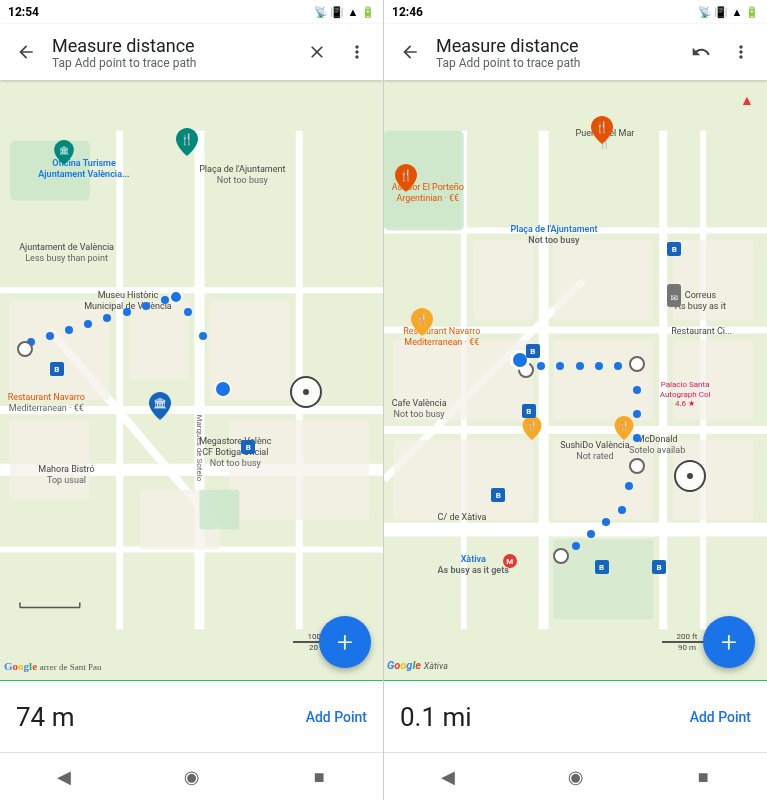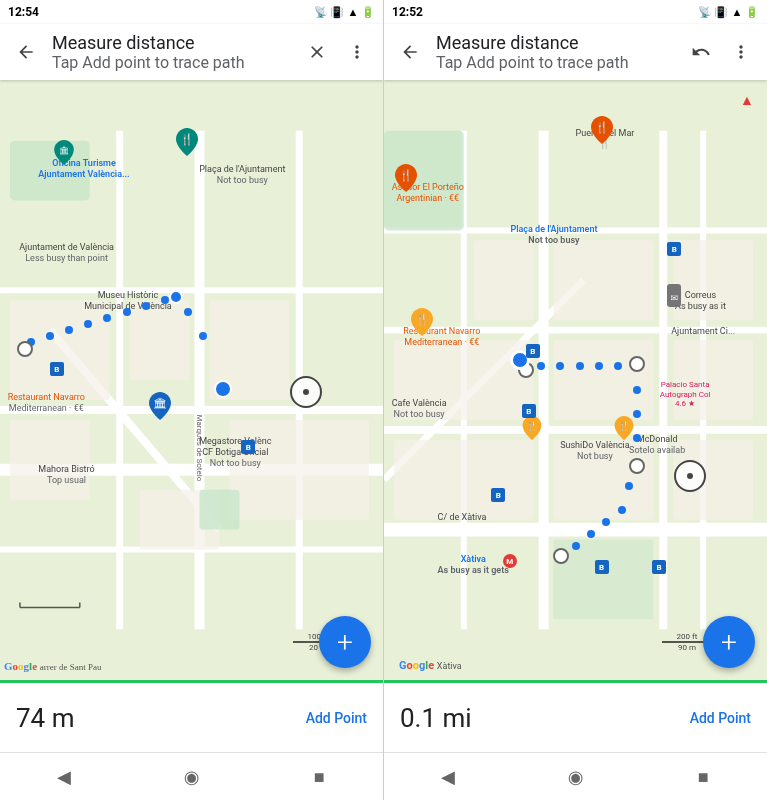--- a/index.html
+++ b/index.html
@@ -54,21 +54,21 @@
       box-shadow: 0 1px 3px rgba(0,0,0,0.2);
       z-index: 10;
     }
     .header-icon-btn {
       width: 36px; height: 36px;
       display: flex; align-items: center; justify-content: center;
       cursor: pointer; border-radius: 50%;
     }
     .header-title-group { flex: 1; display: flex; flex-direction: column; }
     .header-title { font-size: 18px; font-weight: 400; color: #202124; }
-    .header-subtitle { font-size: 16px; color: #5f6368; }
+    .header-subtitle { font-size: 12px; color: #5f6368; }
     .header-right { display: flex; align-items: center; gap: 4px; }
 
     
     .map-area {
       flex: 1;
       position: relative;
       overflow: hidden;
       background: #e8f0d8;
     }
 
@@ -162,21 +162,21 @@
     }
 
     
     .bottom-bar {
       background: #fff;
       height: 72px;
       display: flex;
       align-items: center;
       justify-content: space-between;
       padding: 0 16px;
-      border-top: 3px solid #22c55e;
+      border-top: 1px solid #22c55e;
     }
     .distance-text {
       font-size: 26px;
       font-weight: 400;
       color: #202124;
     }
     .add-point-btn {
       font-size: 14px;
       font-weight: 500;
       color: #1a73e8;
@@ -365,21 +365,21 @@
     <div class="nav-bar">
       <div class="nav-btn">◀</div>
       <div class="nav-btn">◉</div>
       <div class="nav-btn">■</div>
     </div>
   </div>
 
   <div class="screen">
 
     <div class="status-bar">
-      <span class="status-time">12:52</span>
+      <span class="status-time">12:46</span>
       <div class="status-icons">
         <span class="status-icon">📡</span>
         <span class="status-icon">📳</span>
         <span class="status-icon">▲</span>
         <span class="status-icon">🔋</span>
       </div>
     </div>
 
     <div class="header">
       <div class="header-icon-btn">
@@ -435,23 +435,23 @@
       </svg>
 
       <div class="compass">▲</div>
 
       <div class="map-label dark" style="top:8%;left:50%;">Puerta del Mar<br><span style="color:#e65100">🍴</span></div>
       <div class="map-label restaurant" style="top:17%;left:2%;">Asador El Porteño<br>Argentinian · €€</div>
       <div class="map-label blue" style="top:24%;left:33%;">Plaça de l'Ajuntament<br><span style="color:#5f6368">Not too busy</span></div>
       <div class="map-label restaurant" style="top:41%;left:5%;">Restaurant Navarro<br>Mediterranean · €€</div>
       <div class="map-label dark" style="top:53%;left:2%;">Cafe València<br><span style="color:#5f6368">Not too busy</span></div>
       <div class="map-label dark" style="top:35%;left:76%;">Correus<br>As busy as it</div>
-      <div class="map-label dark" style="top:41%;left:75%;">Ajuntament Ci...</div>
+      <div class="map-label dark" style="top:41%;left:75%;">Restaurant Ci...</div>
       <div class="map-label" style="color:#d81b60;top:50%;left:72%;font-size:8px;">Palacio Santa<br>Autograph Col<br>4.6 ★</div>
-      <div class="map-label dark" style="top:60%;left:46%;">SushiDo València<br><span style="color:#5f6368">Not busy</span></div>
+      <div class="map-label dark" style="top:60%;left:46%;">SushiDo València<br><span style="color:#5f6368">Not rated</span></div>
       <div class="map-label dark" style="top:59%;left:64%;">McDonald<br><span style="color:#5f6368">Sotelo availab</span></div>
       <div class="map-label dark" style="top:72%;left:14%;">C/ de Xàtiva</div>
       <div class="map-label blue" style="top:79%;left:14%;">Xàtiva<br><span style="color:#5f6368">As busy as it gets</span></div>
 
       <div class="path-endpoint" style="top:47%;left:35%;"></div>
       <div class="path-dot" style="top:47%;left:40%;"></div>
       <div class="path-dot" style="top:47%;left:45%;"></div>
       <div class="path-dot" style="top:47%;left:50%;"></div>
       <div class="path-dot" style="top:47%;left:55%;"></div>
       <div class="path-dot" style="top:47%;left:60%;"></div>
@@ -516,21 +516,21 @@
       <div style="position:absolute;top:79%;left:31%;background:#e53935;border-radius:50%;width:14px;height:14px;display:flex;align-items:center;justify-content:center;font-size:8px;color:#fff;font-weight:700;">M</div>
 
       <div class="reticle" style="top:calc(66% - 16px);left:calc(80% - 16px);"></div>
 
       <div style="position:absolute;bottom:28px;right:55px;">
         <div style="font-size:8px;color:#444;text-align:center;">200 ft</div>
         <div style="width:50px;height:0;border-top:2px solid #555;border-left:2px solid #555;border-right:2px solid #555;"></div>
         <div style="font-size:8px;color:#444;text-align:center;">90 m</div>
       </div>
 
-      <div class="google-logo" style="bottom:8px;left:15px;">
+      <div class="google-logo" style="bottom:8px;left:3px;font-style:italic;">
         <span>G</span><span>o</span><span>o</span><span>g</span><span>l</span><span>e</span>
         <span style="color:#555;font-weight:400;font-size:9px;"> Xàtiva</span>
       </div>
 
       <div class="fab" style="bottom:12px;right:12px;">+</div>
     </div>
 
     <div class="bottom-bar">
       <span class="distance-text">0.1 mi</span>
       <span class="add-point-btn">Add point</span>

